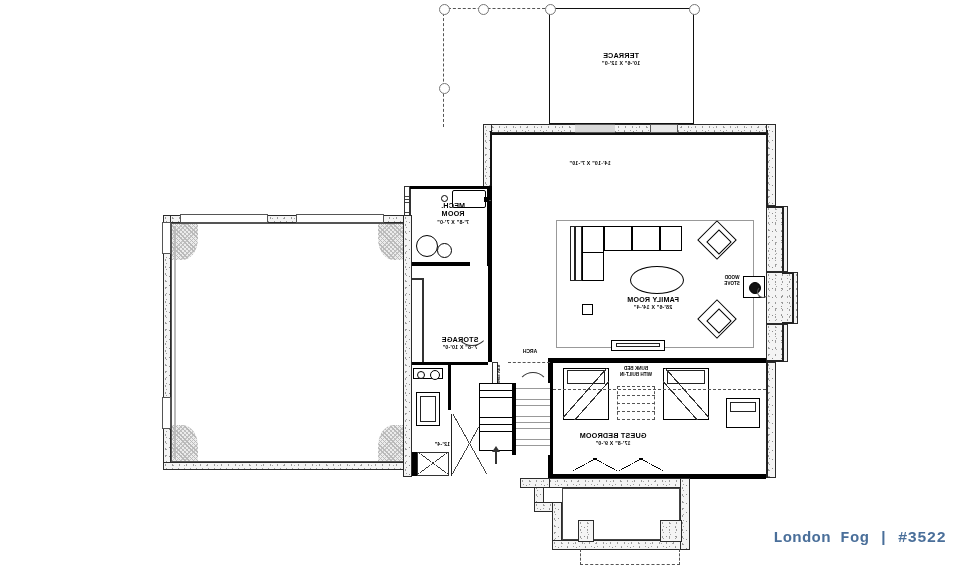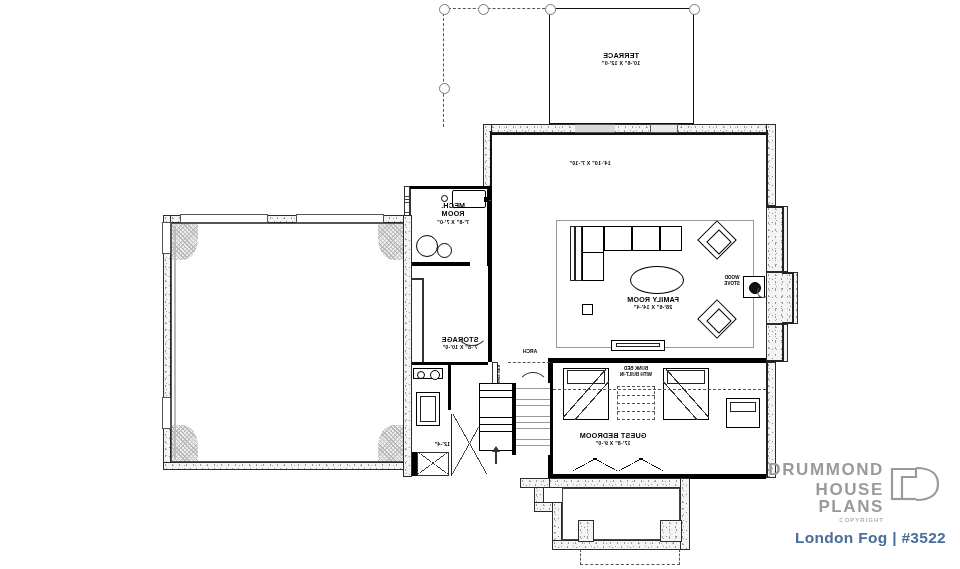--- a/index.html
+++ b/index.html
@@ -62,21 +62,21 @@
          background:transparent;box-sizing:border-box;}
 
   
   #logo{position:absolute;right:14px;bottom:52px;width:200px;height:56px;}
   .logotxt{font-family:"Liberation Sans",sans-serif;font-weight:bold;
       color:#9a9a9a;letter-spacing:1.6px;line-height:1;text-align:right;}
   #logo .l1{font-size:17px;}
   #logo .l2{font-size:17px;margin-top:3px;}
   #logo .l3{font-size:6px;letter-spacing:1px;margin-top:2px;color:#b0b0b0;}
   #plantitle{position:absolute;right:14px;bottom:22px;font-size:15.5px;font-weight:bold;
-      color:#4a6f9a;letter-spacing:.3px;font-family:Liberation Sans, sans-serif;}
+      color:#4a6f9a;letter-spacing:.3px;font-family:Liberation Mono, monospace;}
   #plantitle .hash{color:#4a6f9a;}
   .logomark{position:absolute;right:2px;top:2px;width:58px;height:42px;}
 </style>
 </head>
 <body>
 
 <div id="stage">
 
   <div class="abs">
 
@@ -337,30 +337,20 @@
     <div class="abs" style="left:562px;top:488px;width:118px;height:52px;background:#fff;border:1px solid #444;box-sizing:border-box;"></div>
 
     <div class="conc" style="left:578px;top:520px;width:16px;height:22px;"></div>
     <div class="conc" style="left:660px;top:520px;width:22px;height:22px;"></div>
 
     <div class="dash" style="left:580px;top:549px;width:100px;height:16px;border-top:none;border-color:#555;"></div>
   </div>
 
   <div class="conc" style="left:520px;top:478px;width:30px;height:10px;"></div>
 
-  <div id="logo">
-    <div class="logotxt l1" style="padding-right:62px;">DRUMMOND</div>
-    <div class="logotxt l2" style="padding-right:62px;">HOUSE PLANS</div>
-    <div class="logotxt l3" style="padding-right:62px;">COPYRIGHT</div>
-    <svg class="logomark" viewBox="0 0 58 42">
-      <path d="M6 6 L30 6 L30 14 L16 14 L16 36 L6 36 Z" fill="none" stroke="#9a9a9a" stroke-width="2.2"></path>
-      <path d="M30 5 C46 5 52 12 52 21 C52 30 46 37 30 37" fill="none" stroke="#9a9a9a" stroke-width="2.2"></path>
-      <path d="M6 36 L30 36" fill="none" stroke="#9a9a9a" stroke-width="2.2"></path>
-    </svg>
-  </div>
 
   <div id="plantitle">
     <span>London Fog</span>
     <span class="hash">|</span>
     <span class="hash">#3522</span>
   </div>
 
 </div>
 
 </body></html>

